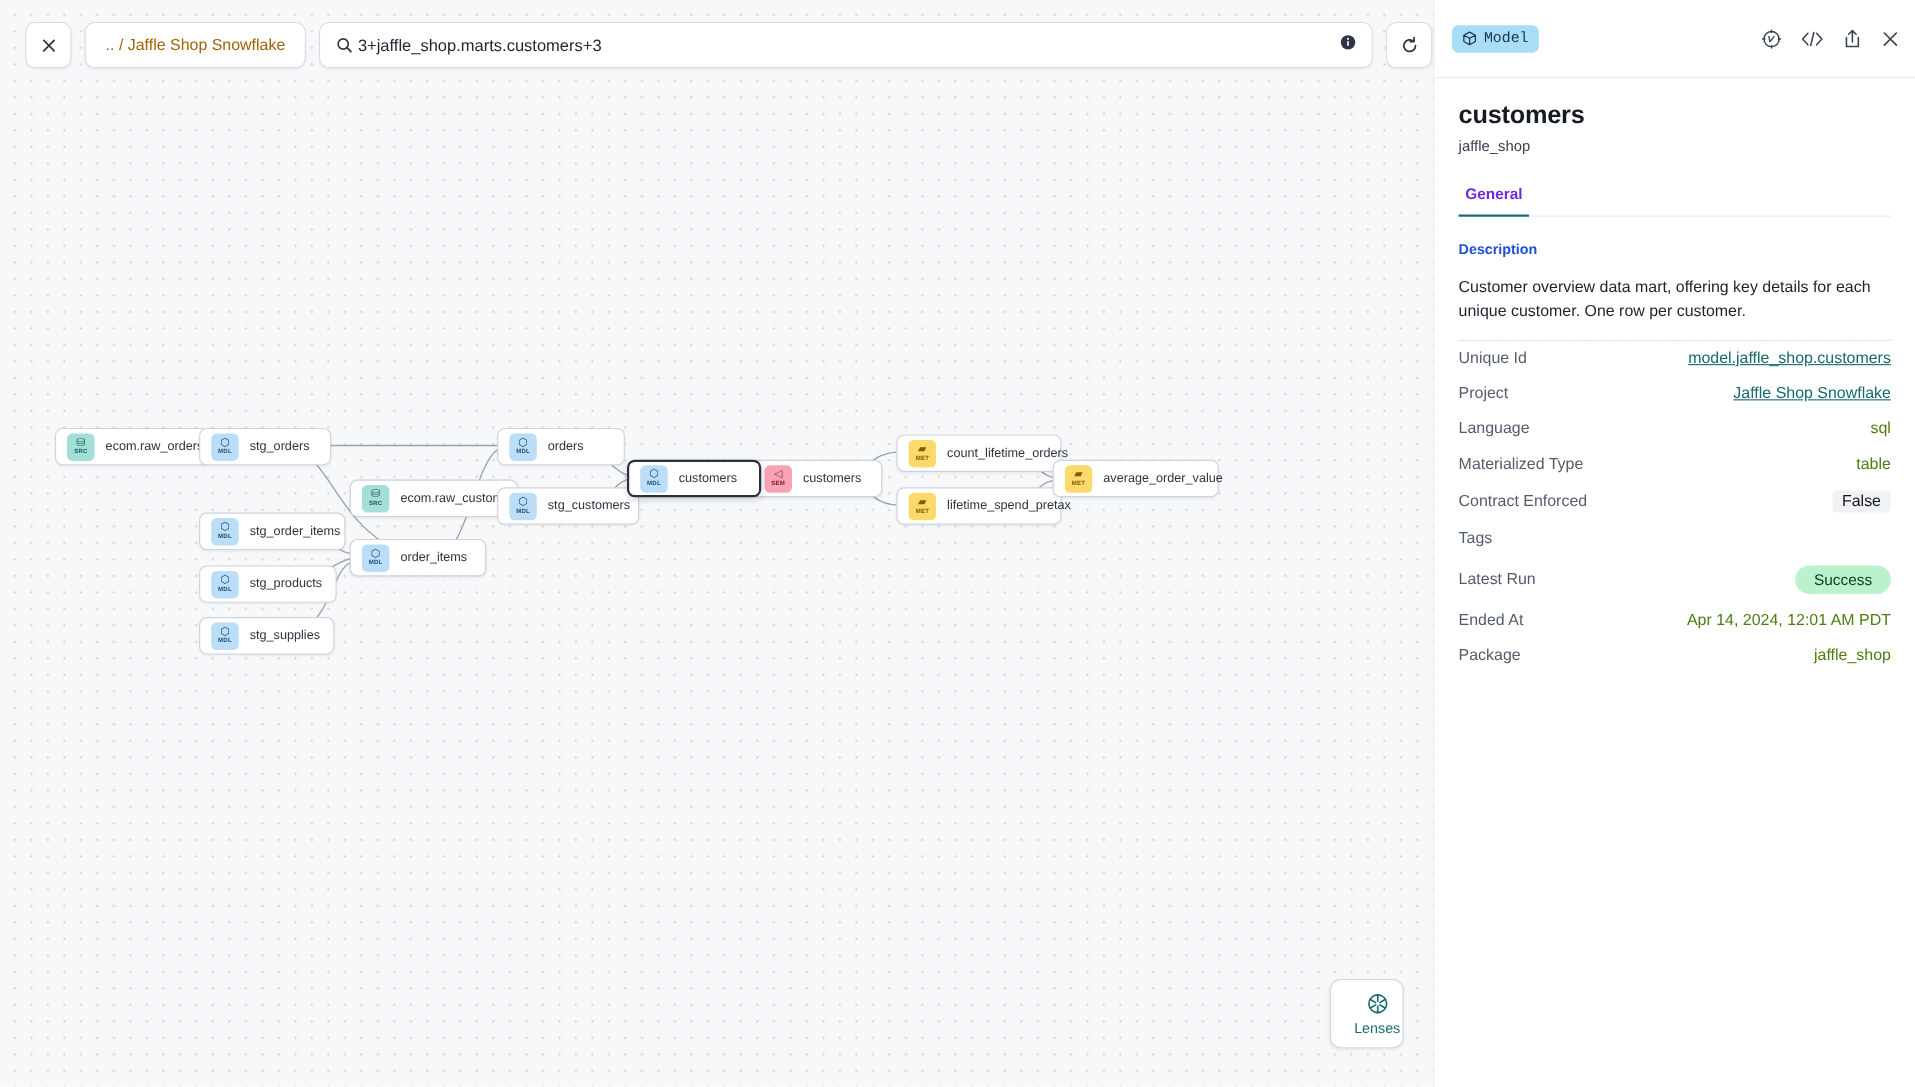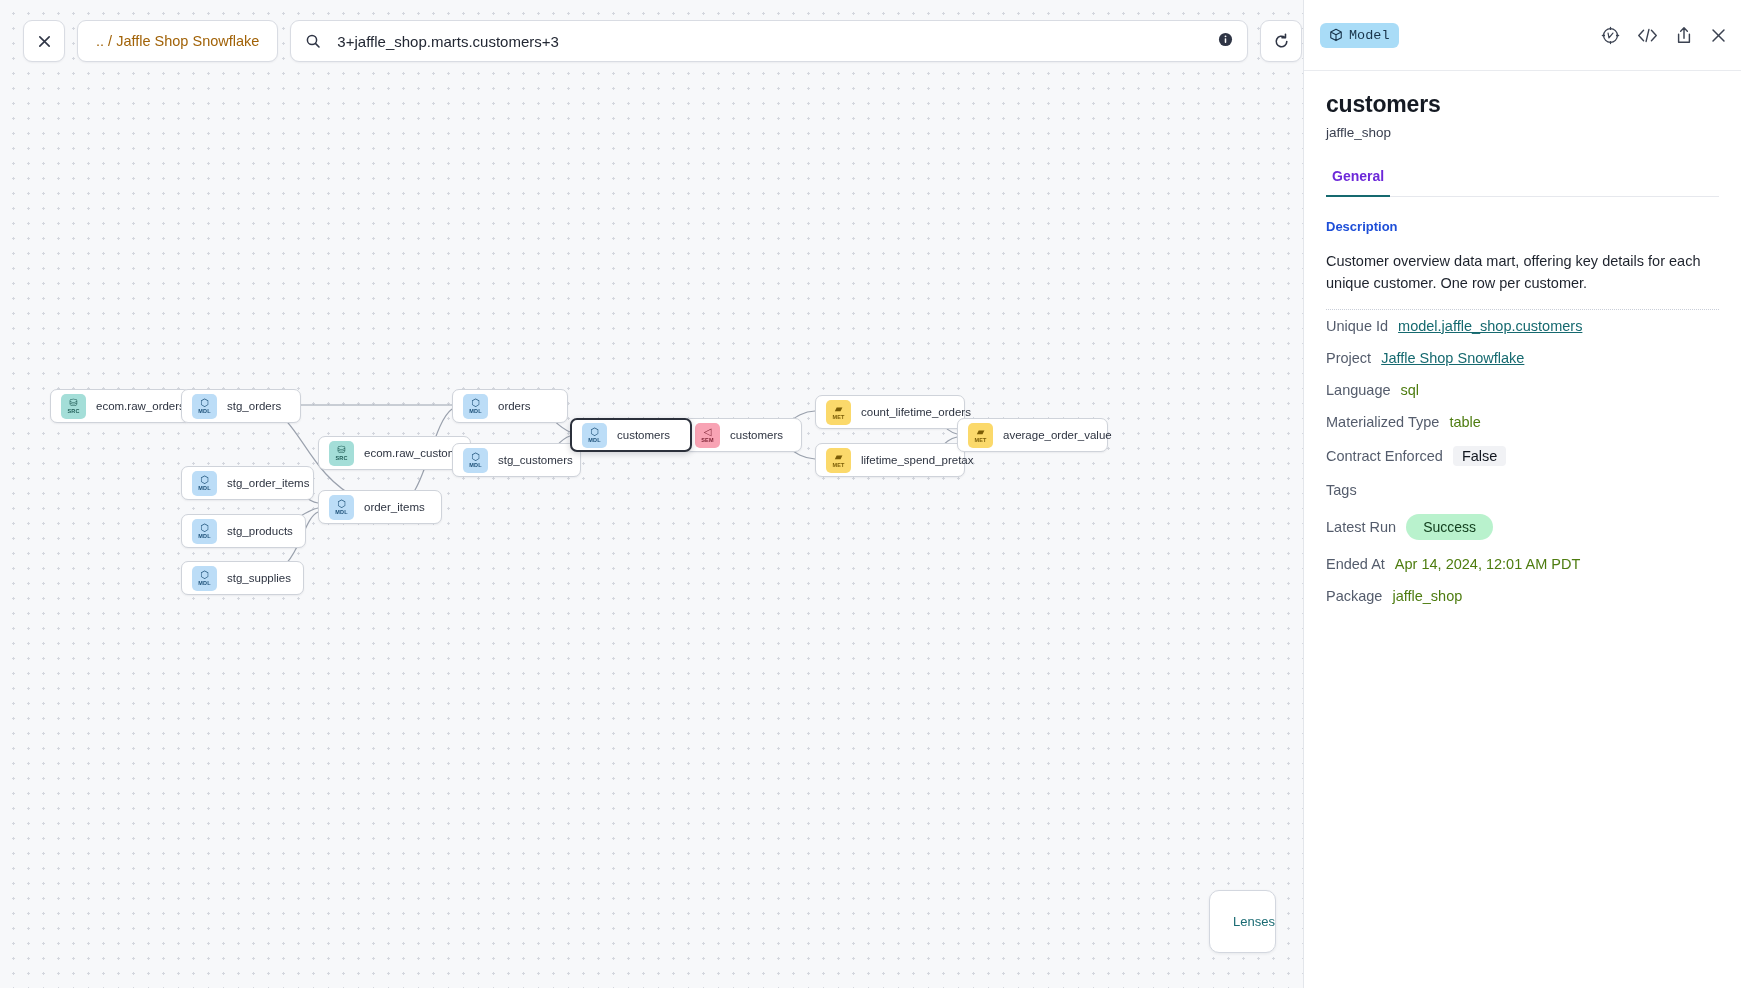--- a/index.html
+++ b/index.html
@@ -41,21 +41,21 @@
     background: #fff; border: 1px solid #d9dce3; border-radius: 9px;
     display: flex; align-items: center; justify-content: center;
     font-size: 14.5px; color: #a16207; white-space: nowrap;
     box-shadow: 0 1px 2px rgba(16,24,40,.05);
     cursor: pointer;
   }
   .tb-search {
     position: relative;
     height: 42px; width: 958px;
     background: #fff; border: 1px solid #d9dce3; border-radius: 9px;
-    display: flex; align-items: center; gap: 16px; padding: 0 14px;
+    display: flex; align-items: center; gap: 4px; padding: 0 14px;
     box-shadow: 0 1px 2px rgba(16,24,40,.05);
   }
   .tb-search input {
     flex: 1; border: none; outline: none;
     font-family: "Liberation Sans", sans-serif;
     font-size: 15px; color: #222733; background: transparent;
   }
   .tb-search .info-ico { flex: none; cursor: pointer; }
   .edges { position: absolute; top: 0; left: 0; width: 1303px; height: 988px; pointer-events: none; }
 
@@ -88,21 +88,21 @@
   .badge.mdl { background: #bcddf7; color: #1b4f77; }
   .badge.sem { background: #f8a3b4; color: #7d2234; }
   .badge.met { background: #fbd96b; color: #7a5c06; }
   .nlabel { font-size: 11.5px; color: #2d3340; white-space: nowrap; }
 
   
   .lenses {
     position: absolute; right: 27px; bottom: 35px;
     width: 67px; height: 63px;
     background: #fff; border: 1px solid #d3d7df; border-radius: 10px;
-    display: flex; flex-direction: row; align-items: center; justify-content: center;
+    display: flex; flex-direction: column; align-items: center; justify-content: center;
     gap: 4px; cursor: pointer; z-index: 20;
     box-shadow: 0 1px 3px rgba(16,24,40,.07);
     padding-left: 19px;
   }
   .lenses .lbl { font-size: 13px; color: #1a6b73; }
 
   
   .panel {
     width: 438px; height: 988px; flex: none;
     background: #fff; border-left: 1px solid #e3e6eb;
@@ -134,21 +134,21 @@
     padding: 0 6px 11px 6px; border-bottom: 2.5px solid #15696f;
     margin-bottom: -1px; cursor: pointer;
   }
 
   .panel-body { padding: 22px 22px 0 22px; overflow-y: auto; flex: 1; }
   .sec-label { font-size: 13px; font-weight: 700; color: #1d4ed8; }
   .desc { font-size: 14.5px; color: #1d222c; line-height: 1.55; margin-top: 16px; padding-bottom: 14px; }
 
   .rows { border-top: 1px dotted #c9ced8; }
   .row {
-    display: flex; align-items: center; justify-content: flex-start;
+    display: flex; align-items: center; justify-content: space-between;
     min-height: 32px; padding: 8px 0; gap: 10px;
   }
   .rk { font-size: 14.5px; color: #545c6c; white-space: nowrap; }
   .rv { font-size: 14.5px; color: #4d7c0f; text-align: right; }
   .rv.link { color: #15696f; text-decoration: underline; cursor: pointer; }
   .rv.plain-link { color: #15696f; text-decoration: none; }
   .rv-wrap { display: flex; align-items: center; gap: 9px; }
   .copy-ico { color: #4a5261; cursor: pointer; display: flex; }
   .pill-gray { background: #f1f2f5; padding: 2px 9px; border-radius: 4px; font-size: 14.5px; color: #11161f; }
   .pill-green {

